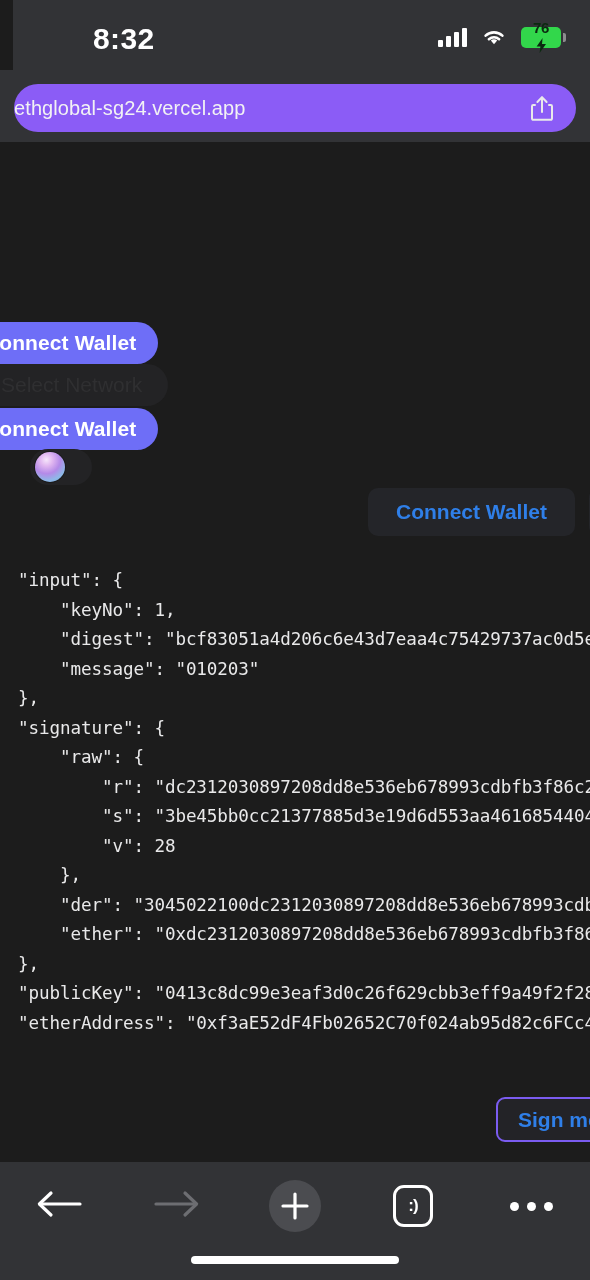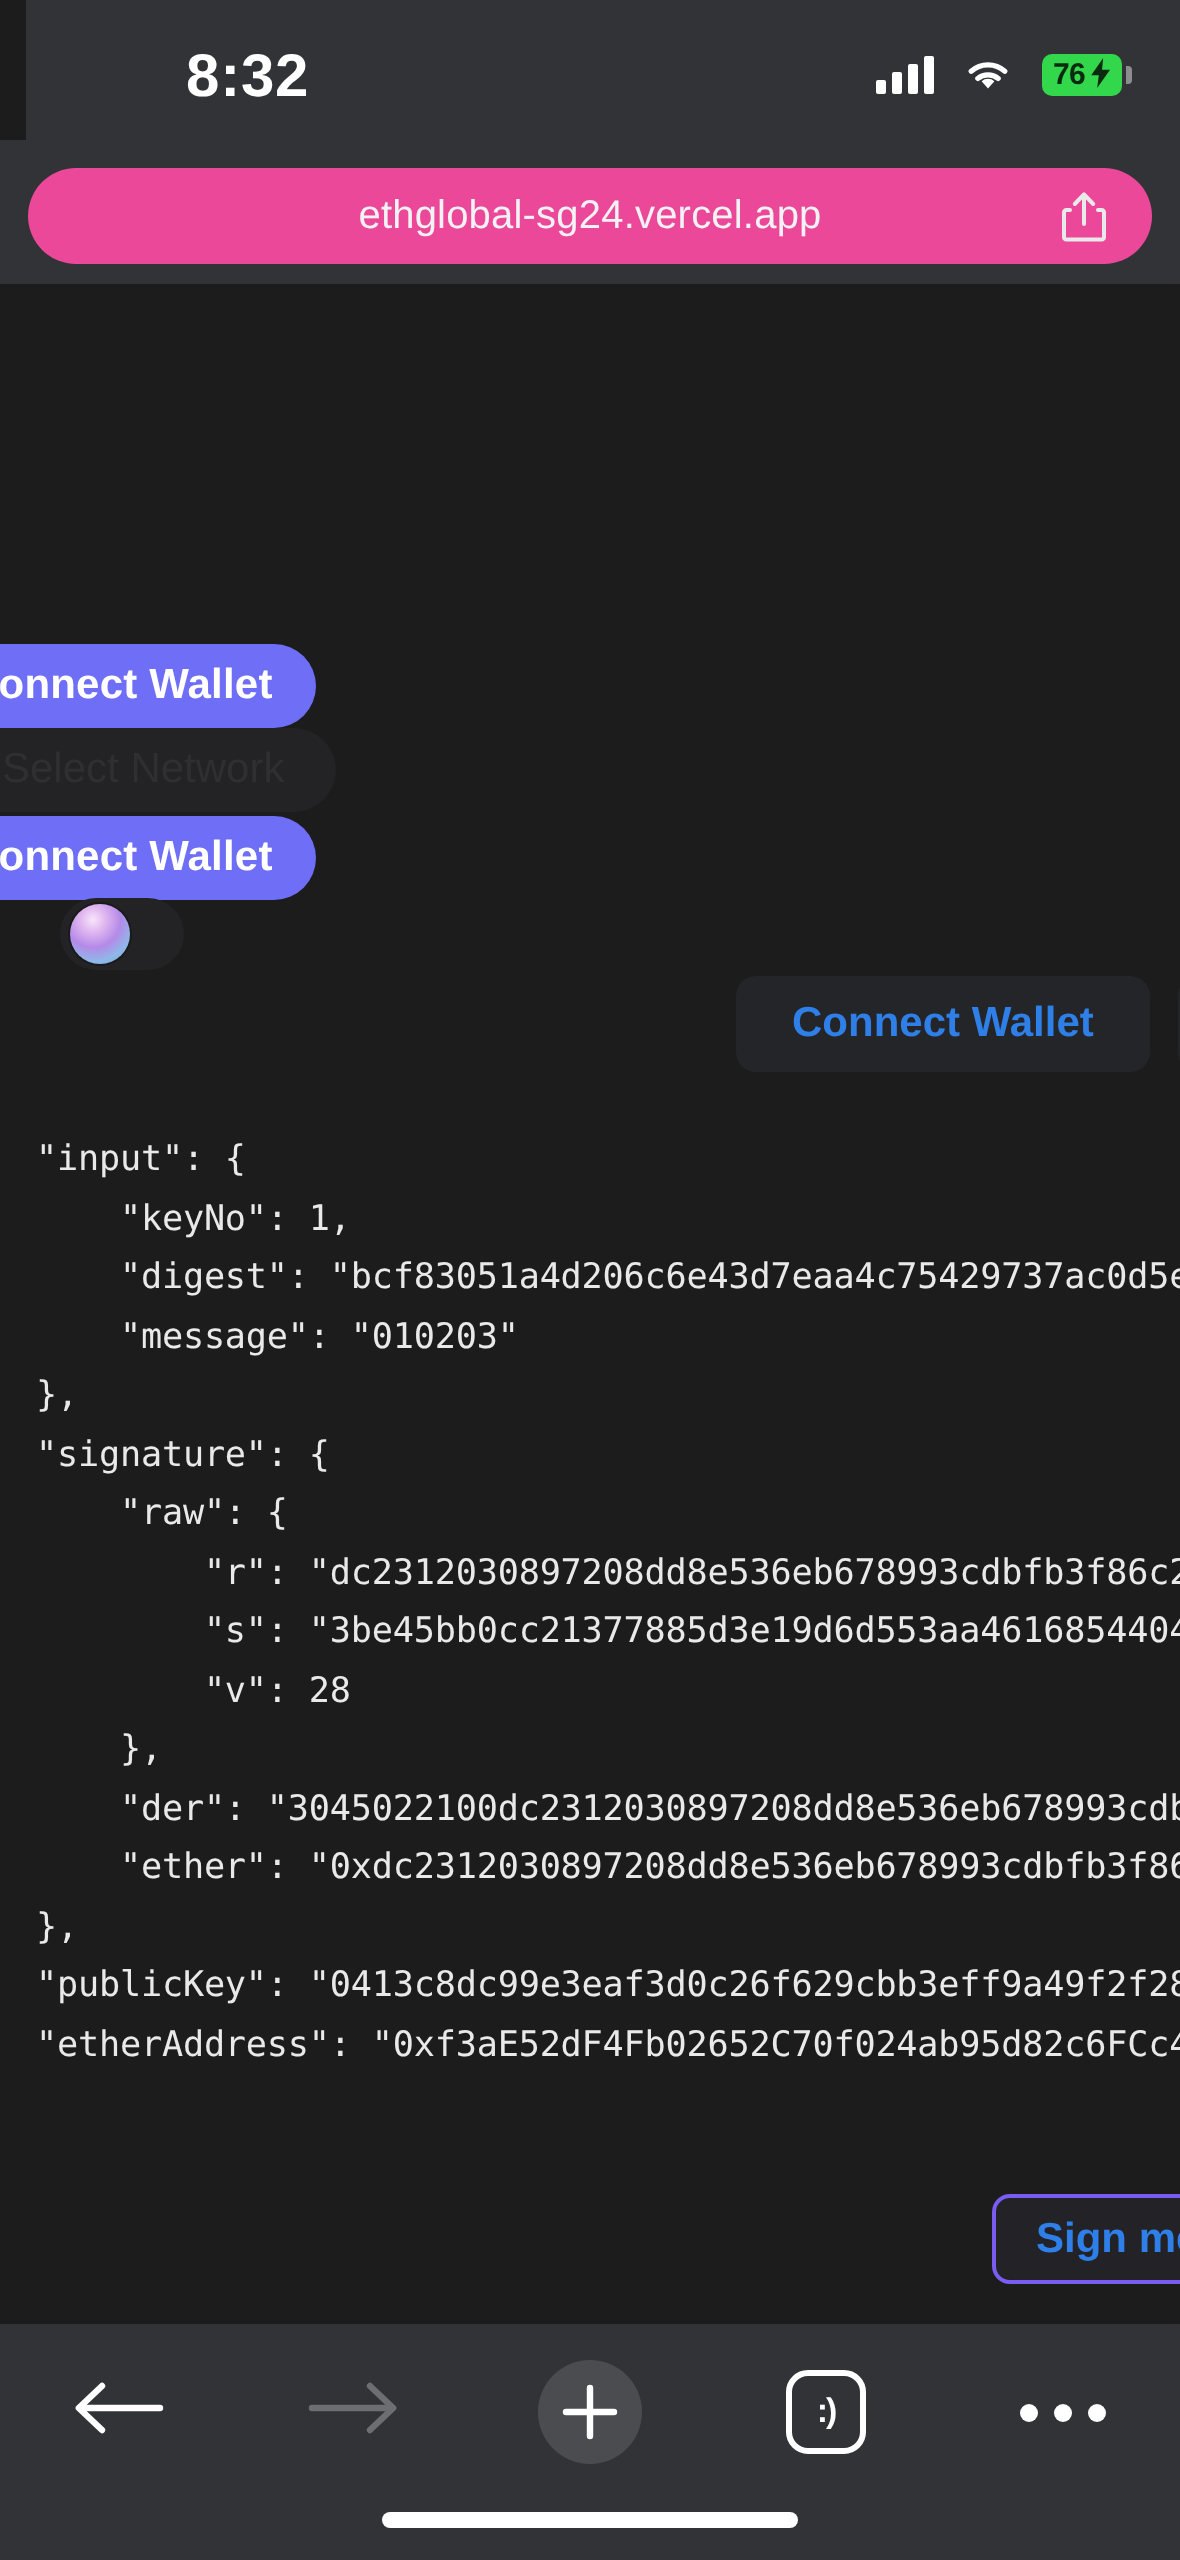--- a/index.html
+++ b/index.html
@@ -34,33 +34,33 @@
   .battery {
     position:relative; width:40px; height:21px; border-radius:5px;
     background:#32d74b; display:flex; align-items:center; justify-content:center;
   }
   .battery .cap {
     position:absolute; right:-5px; top:6px; width:3px; height:9px;
     background:#8d8d8f; border-radius:0 2px 2px 0;
   }
   .battery .pct {
     font-size:15px; font-weight:700; color:#0b2a10; letter-spacing:-0.3px;
-    display:flex; align-items:center; gap:2px;
+    display:flex; align-items:center; gap:2px;flex-direction:column;
   }
   .battery .bolt { font-size:14px; color:#07210c; line-height:1; margin-left:0px; }
 
   
   .urlbar-wrap {
     position:absolute; top:70px; left:0; width:590px; height:72px;
     background:#323336;
   }
   .urlbar {
     position:absolute; left:14px; top:14px; width:562px; height:48px;
-    background:#ec4899; border-radius:24px;
-    display:flex; align-items:center; justify-content:center;
+    background:#8b5cf6; border-radius:24px;
+    display:flex; align-items:center; 
   }
   .url-text {
     font-size:20px; color:#f2f2f4; letter-spacing:0.1px;
   }
   .share-icon {
     position:absolute; right:22px; top:50%; transform:translateY(-50%);
     width:24px; height:26px;
   }
 
   

